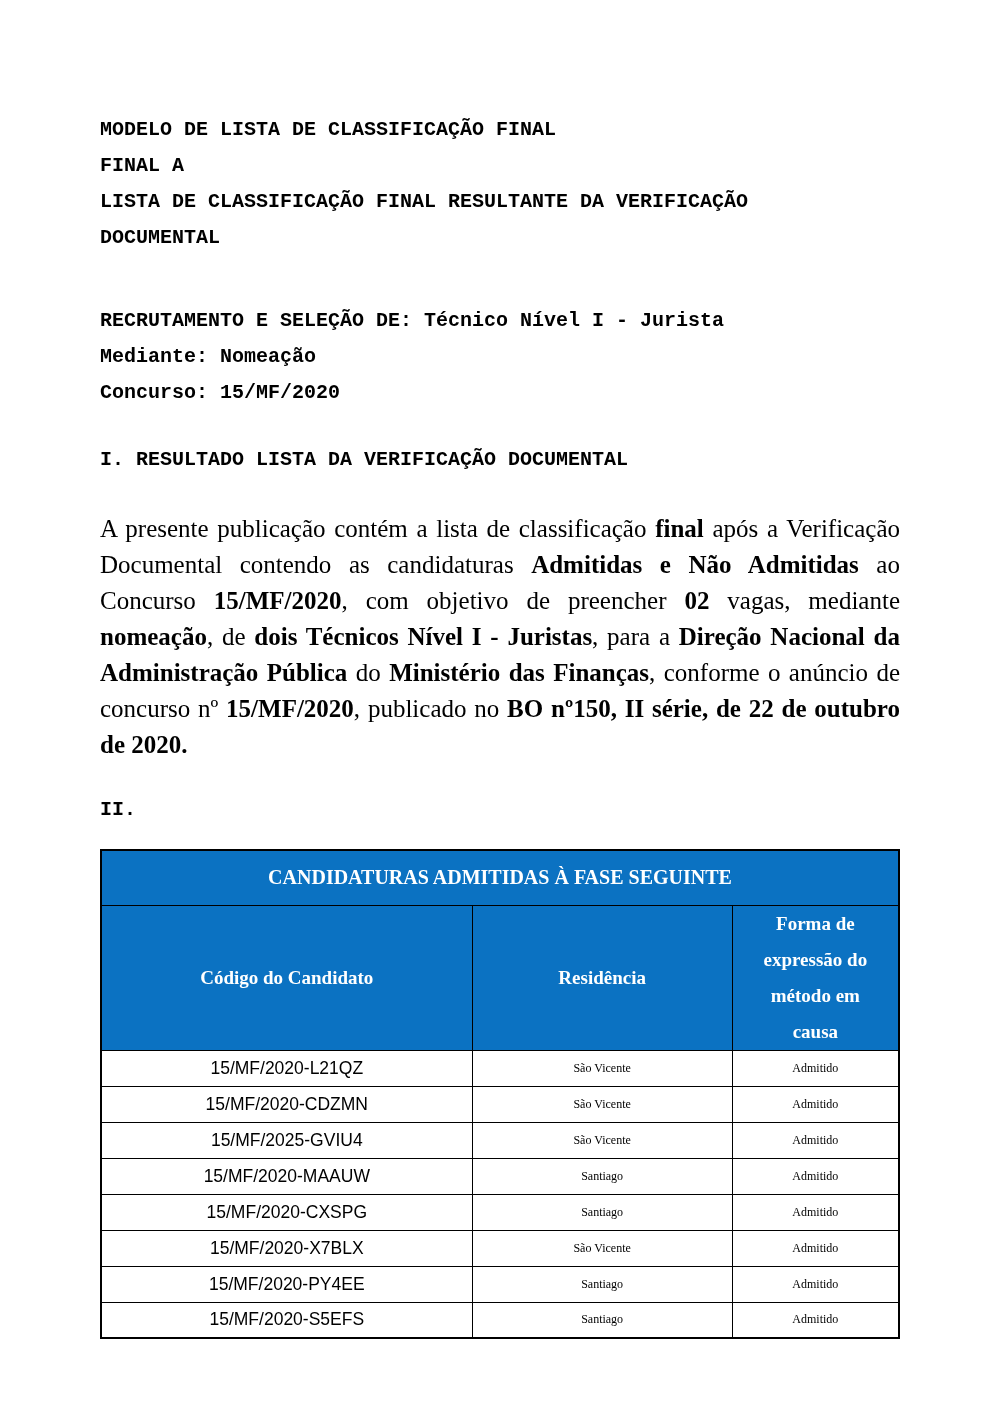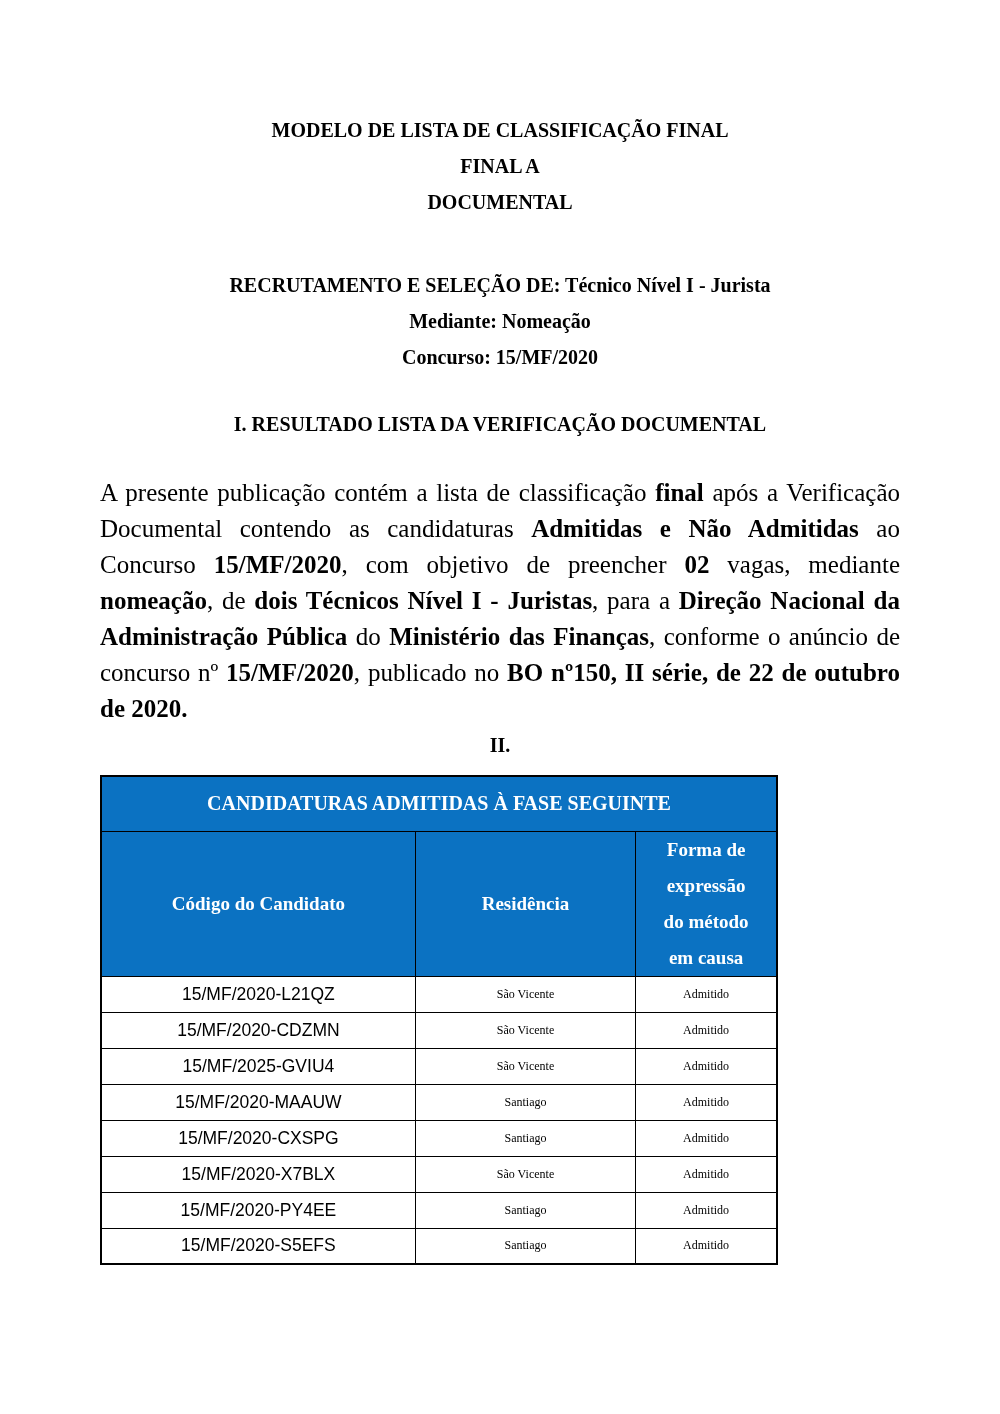--- a/index.html
+++ b/index.html
@@ -13,36 +13,37 @@
   }
   .page {
     width: 1000px; height: 1414px;
     padding: 112px 100px 0 100px;
     background: #ffffff;
   }
   .heading-line {
     font-size: 20px;
     line-height: 36px;
     font-weight: bold;
-    text-align: center;
+    text-align: left;
+    font-family: Liberation Mono, monospace;
   }
   .recruit-block { margin-top: 47px; }
   .section-title { margin-top: 31px; }
   .intro-paragraph {
     margin-top: 33px;
     font-size: 25px;
     line-height: 36px;
     text-align: justify;
   }
   .intro-paragraph .b { font-weight: bold; }
-  .section2-label { }
+  .section2-label { margin-top: 29px; }
 
   table.admitted-table {
-    margin-top: 12px;
-    width: 678px;
+    margin-top: 21px;
+    width: 800px;
     border-collapse: collapse;
     border: 2px solid #000000;
     table-layout: fixed;
   }
   table.admitted-table th,
   table.admitted-table td {
     border: 1px solid #000000;
     text-align: center;
     vertical-align: middle;
   }
@@ -77,20 +78,21 @@
   }
 </style>
 </head>
 <body>
 
 <div class="page">
 
   <div class="title-block">
     <p class="heading-line">MODELO DE LISTA DE CLASSIFICAÇÃO FINAL</p>
     <p class="heading-line">FINAL A</p>
+    <p class="heading-line">LISTA DE CLASSIFICAÇÃO FINAL RESULTANTE DA VERIFICAÇÃO</p>
     <p class="heading-line">DOCUMENTAL</p>
   </div>
 
   <div class="recruit-block">
     <p class="heading-line">RECRUTAMENTO E SELEÇÃO DE: Técnico Nível I - Jurista</p>
     <p class="heading-line">Mediante: Nomeação</p>
     <p class="heading-line">Concurso: 15/MF/2020</p>
   </div>
 
   <p class="heading-line section-title">I. RESULTADO LISTA DA VERIFICAÇÃO DOCUMENTAL</p>

